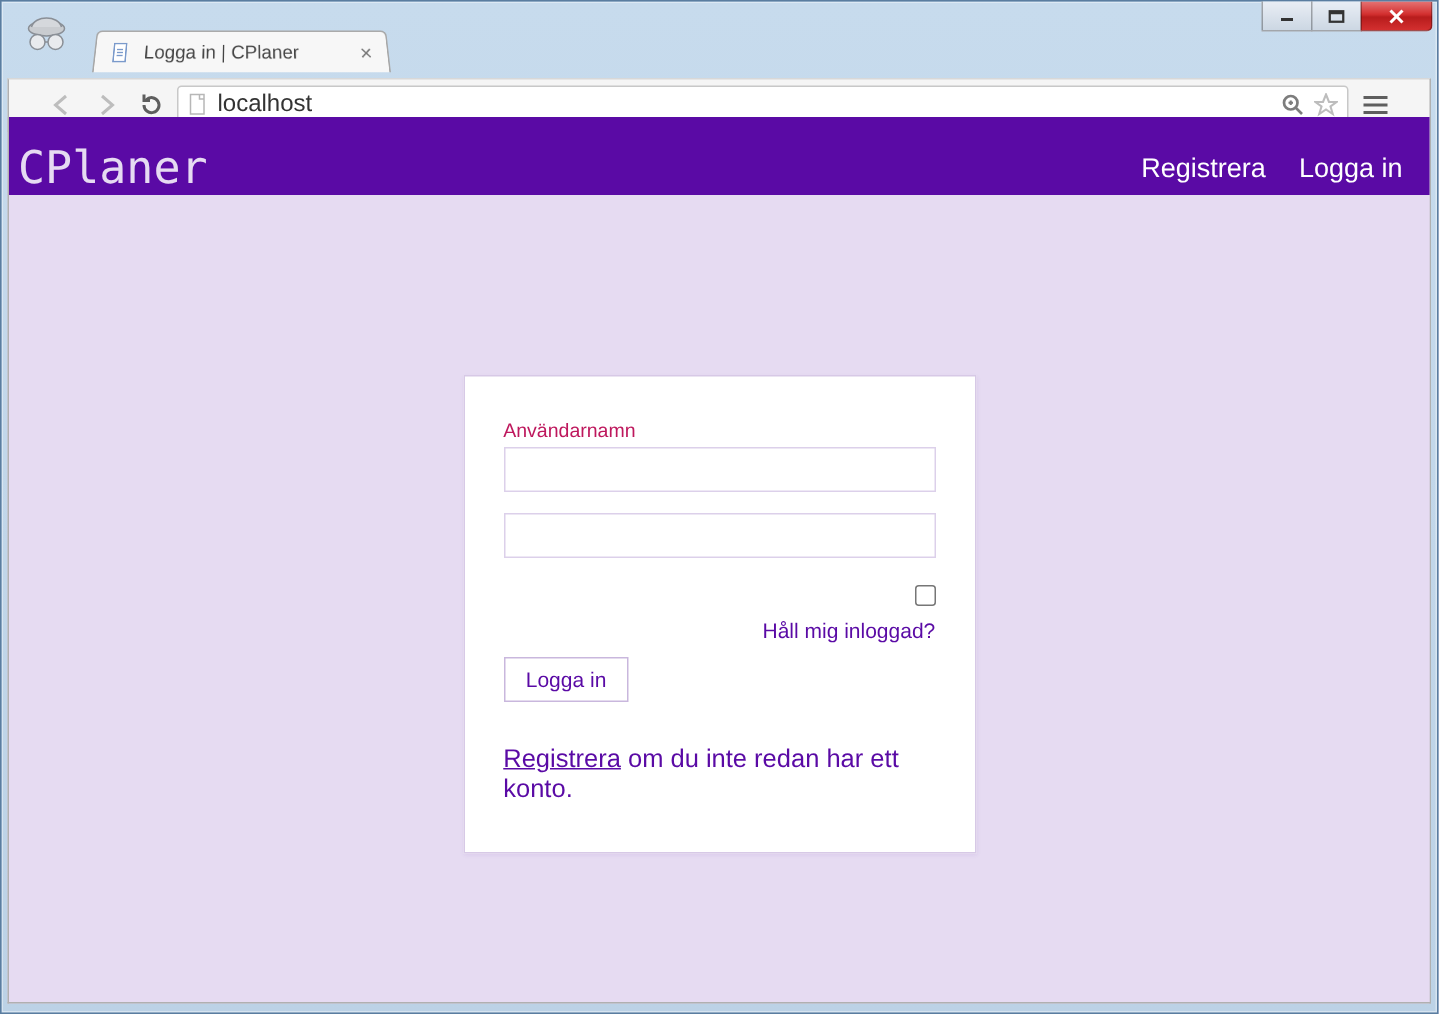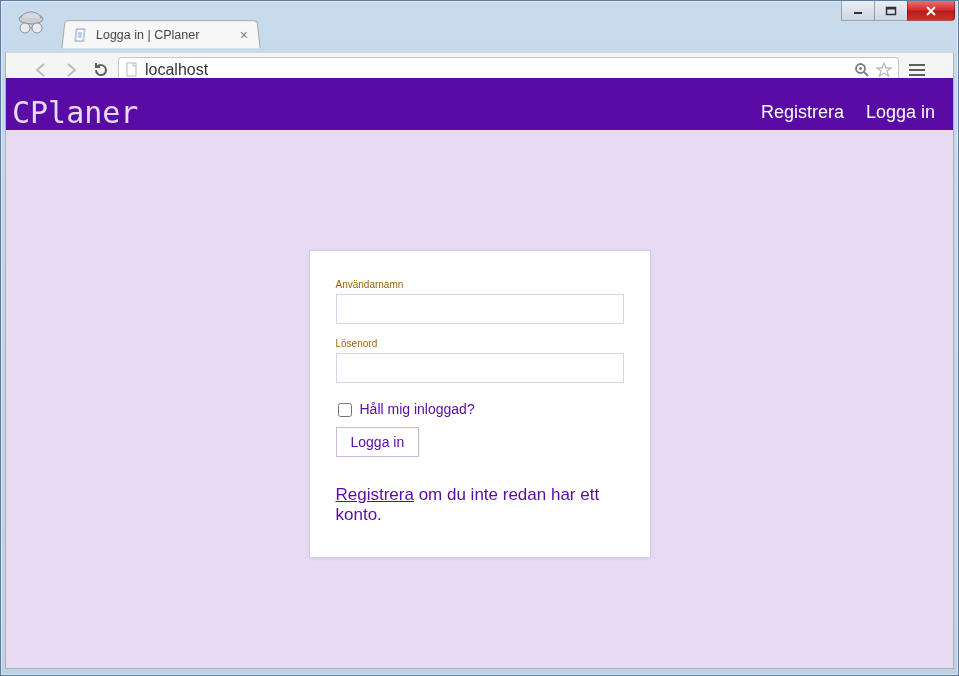--- a/index.html
+++ b/index.html
@@ -104,27 +104,27 @@
       background:#e6dbf2;
       display:flex; align-items:flex-start; justify-content:center;
       padding-top: 120px;
     }
     .card {
       width: 342px; background:#fff; border:1px solid #d7c9e6;
       box-shadow: 0 1px 3px rgba(90,10,165,0.08);
       padding: 28px 26px 32px 26px;
       color:#4a1e85;
     }
-    .field-label { color:#a16207; font-size:10px; margin-bottom:4px; display:block;}
+    .field-label { color:#be185d; font-size:13px; margin-bottom:4px; display:block;}
     .text-input {
       width: 100%; height: 30px; border:1px solid #dcd0ea;
       background:#fff; margin-bottom: 14px; padding: 4px 6px;
       font-size:14px;
     }
-    .checkbox-row { display:flex; align-items:flex-end; gap:8px; color:#5a0aa5; font-size:14px; margin: 4px 0 10px 2px;}
+    .checkbox-row { display:flex; align-items:flex-end; gap:8px; color:#5a0aa5; font-size:14px; margin: 4px 0 10px 2px; flex-direction: column;}
     .checkbox-row input { width:14px; height:14px; }
     .login-btn {
       border:1px solid #c9b7dd; background:#fff; color:#5a0aa5;
       padding: 6px 14px; font-size:14px; cursor:pointer;
       margin-bottom: 28px;
     }
     .hint { color:#5a0aa5; font-size:17px; }
     .hint a { color:#5a0aa5; text-decoration: underline; }
   </style>
 </head>
@@ -224,21 +224,20 @@
       <div class="nav-links">
         <a href="#">Registrera</a>
         <a href="#">Logga in</a>
       </div>
     </div>
 
     <div class="page">
       <div class="card">
         <label class="field-label">Användarnamn</label>
         <input class="text-input" type="text" value="" style="">
-        <label class="field-label">Lösenord</label>
         <input class="text-input" type="password" value="" style="">
         <div class="checkbox-row">
           <input type="checkbox" style="">
           <span>Håll mig inloggad?</span>
         </div>
         <button class="login-btn">Logga in</button>
         <div class="hint">
           <a href="#">Registrera</a><span> om du inte redan har ett konto.</span>
         </div>
       </div>

